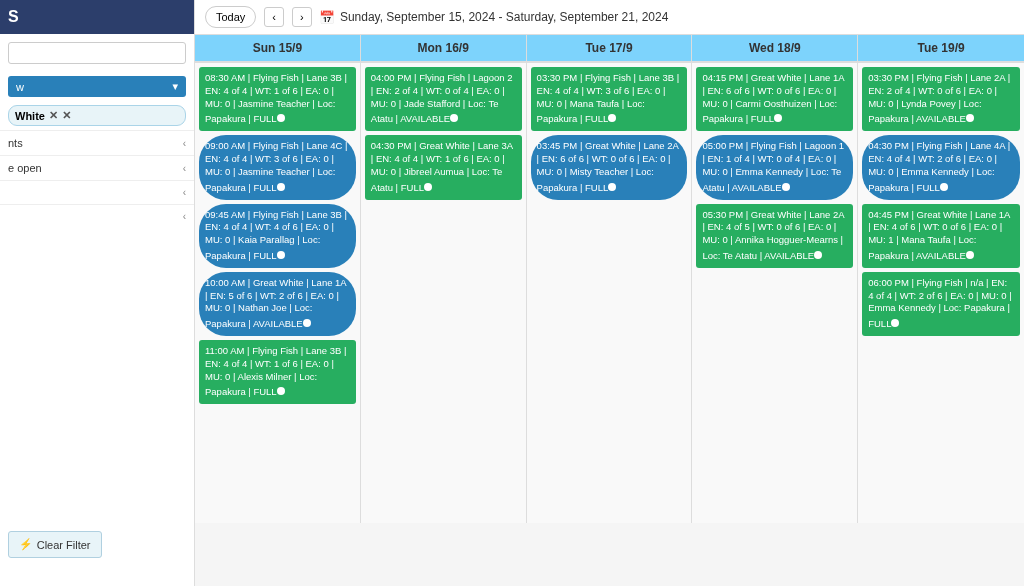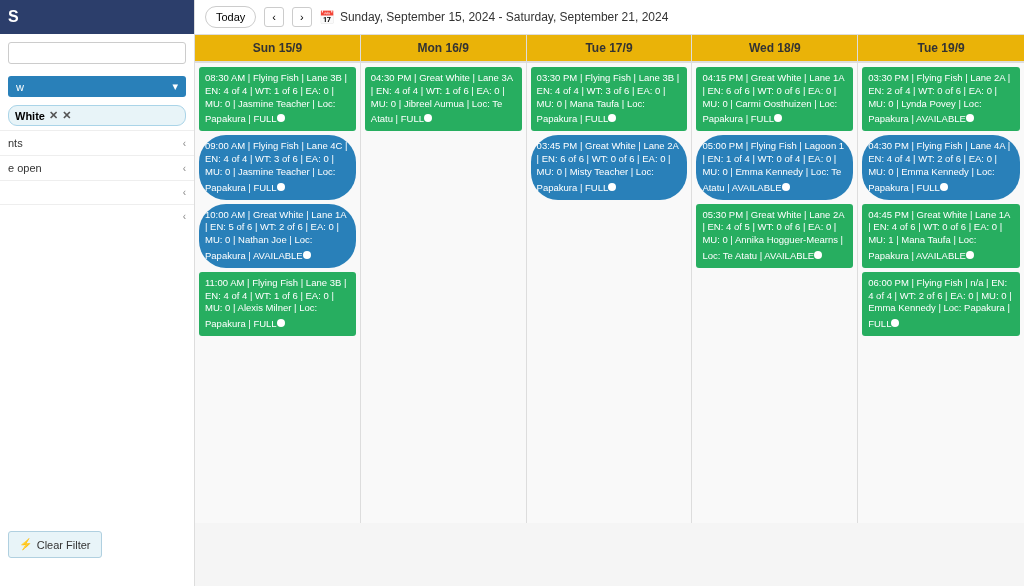--- a/index.html
+++ b/index.html
@@ -151,21 +151,21 @@
       display: flex;
       align-items: center;
       gap: 4px;
     }
 
     .cal-icon { color: #555; font-size: 13px; }
 
     .col-headers {
       display: grid;
       grid-template-columns: repeat(5, 1fr);
-      background: #eab308;
+      background: #7dd3fc;
       border-bottom: 2px solid #ddd;
     }
 
     .col-header {
       text-align: center;
       padding: 6px 4px;
       font-size: 12px;
       font-weight: bold;
       color: #333;
       border-right: 1px solid #ddd;
@@ -277,25 +277,27 @@
       <div class="col-header">Tue 17/9</div>
       <div class="col-header">Wed 18/9</div>
       <div class="col-header">Tue 19/9</div>
     </div>
 
     <div class="events-grid">
 
       <div class="day-col" id="col-sun">
           <div class="event-card green">08:30 AM | Flying Fish | Lane 3B | EN: 4 of 4 | WT: 1 of 6 | EA: 0 | MU: 0 | Jasmine Teacher | Loc: Papakura | FULL<span class="event-dot"></span></div>
           <div class="event-card blue">09:00 AM | Flying Fish | Lane 4C | EN: 4 of 4 | WT: 3 of 6 | EA: 0 | MU: 0 | Jasmine Teacher | Loc: Papakura | FULL<span class="event-dot"></span></div>
+          <div class="event-card blue">09:45 AM | Flying Fish | Lane 3B | EN: 4 of 4 | WT: 4 of 6 | EA: 0 | MU: 0 | Kaia Parallag | Loc: Papakura | FULL<span class="event-dot"></span></div>
           <div class="event-card blue">10:00 AM | Great White | Lane 1A | EN: 5 of 6 | WT: 2 of 6 | EA: 0 | MU: 0 | Nathan Joe | Loc: Papakura | AVAILABLE<span class="event-dot"></span></div>
           <div class="event-card green">11:00 AM | Flying Fish | Lane 3B | EN: 4 of 4 | WT: 1 of 6 | EA: 0 | MU: 0 | Alexis Milner | Loc: Papakura | FULL<span class="event-dot"></span></div>
         </div>
 
       <div class="day-col" id="col-mon">
+          <div class="event-card green">04:00 PM | Flying Fish | Lagoon 2 | EN: 2 of 4 | WT: 0 of 4 | EA: 0 | MU: 0 | Jade Stafford | Loc: Te Atatu | AVAILABLE<span class="event-dot"></span></div>
           <div class="event-card green">04:30 PM | Great White | Lane 3A | EN: 4 of 4 | WT: 1 of 6 | EA: 0 | MU: 0 | Jibreel Aumua | Loc: Te Atatu | FULL<span class="event-dot"></span></div>
         </div>
 
       <div class="day-col" id="col-tue">
           <div class="event-card green">03:30 PM | Flying Fish | Lane 3B | EN: 4 of 4 | WT: 3 of 6 | EA: 0 | MU: 0 | Mana Taufa | Loc: Papakura | FULL<span class="event-dot"></span></div>
           <div class="event-card blue">03:45 PM | Great White | Lane 2A | EN: 6 of 6 | WT: 0 of 6 | EA: 0 | MU: 0 | Misty Teacher | Loc: Papakura | FULL<span class="event-dot"></span></div>
         </div>
 
       <div class="day-col" id="col-wed">
           <div class="event-card green">04:15 PM | Great White | Lane 1A | EN: 6 of 6 | WT: 0 of 6 | EA: 0 | MU: 0 | Carmi Oosthuizen | Loc: Papakura | FULL<span class="event-dot"></span></div>

